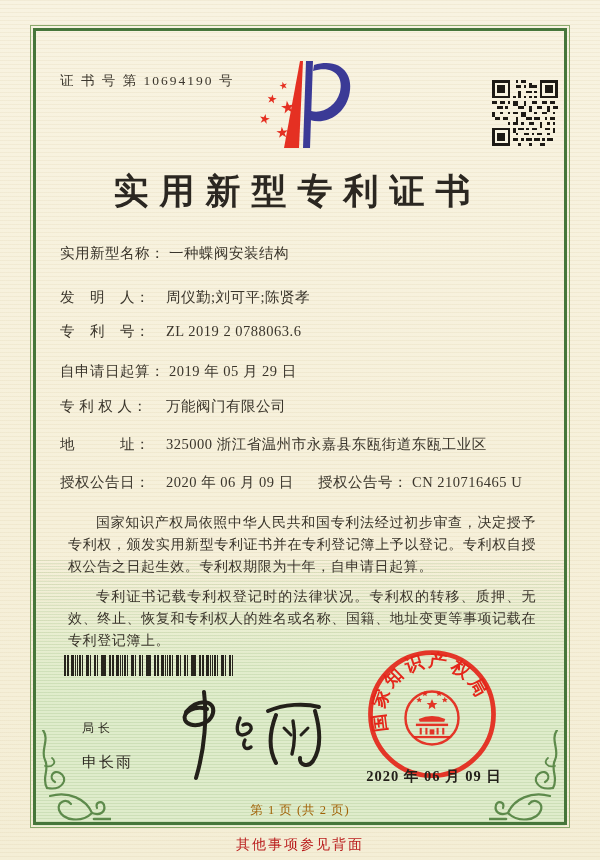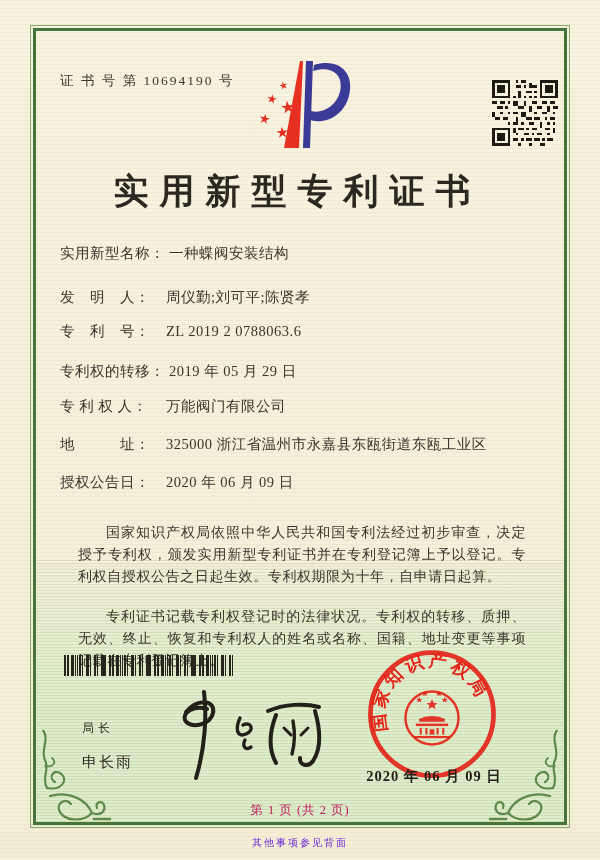--- a/index.html
+++ b/index.html
@@ -25,38 +25,38 @@
   .logo{left:248px;top:56px;width:108px;height:102px;}
   .qr{left:492px;top:80px;width:66px;height:66px;}
   .title{left:0;right:16px;top:168px;text-align:center;font-size:35px;font-weight:bold;
     letter-spacing:11px;color:#2b2721;text-indent:11px;}
   .field-row{left:60px;right:46px;font-size:14.5px;color:#3a352b;letter-spacing:.5px;white-space:nowrap;}
   .f-label{display:inline-block;min-width:102px;}
   .f-value{margin-left:4px;}
   .grant-no{position:absolute;left:258px;top:0;}
   .paras{left:60px;right:56px;top:504px;font-size:14px;line-height:22px;color:#3a352b;
     text-align:justify;letter-spacing:.6px;}
-  .paras p{margin:18px;text-indent:2em;font-family:Liberation Serif, serif;}
+  .paras p{margin:8px;text-indent:2em;font-family:Liberation Serif, serif;}
   .barcode{left:64px;top:655px;width:170px;height:21px;
     background-image:
       repeating-linear-gradient(90deg,#27241d 0 2px,rgba(0,0,0,0) 2px 3px,#27241d 3px 4px,rgba(0,0,0,0) 4px 7px,#27241d 7px 10px,rgba(0,0,0,0) 10px 11px,#27241d 11px 12px,rgba(0,0,0,0) 12px 15px),
       repeating-linear-gradient(90deg,rgba(0,0,0,0) 0 4px,#27241d 4px 5px,rgba(0,0,0,0) 5px 9px);}
   .signer-role{left:82px;top:720px;font-size:12px;letter-spacing:4px;color:#2e2a22;
     font-family:"Liberation Sans","DejaVu Sans",sans-serif;}
   .signer-name{left:82px;top:753px;font-size:15px;letter-spacing:2px;color:#2e2a22;
     font-family:"Liberation Sans","DejaVu Sans",sans-serif;text-align:center;}
   .signature{left:158px;top:688px;width:168px;height:96px;}
   .seal{left:360px;top:646px;width:144px;height:142px;}
   .seal-date{left:364px;top:767px;width:140px;text-align:center;font-size:14.5px;
     color:#24211b;letter-spacing:1px;font-weight:bold;white-space:nowrap;}
   .ornament{width:78px;height:94px;bottom:36px;}
   .ornament.left{left:33px;}
   .ornament.right{right:33px;transform:scaleX(-1);}
-  .page-num{left:0;right:0;top:802px;text-align:center;font-size:12.5px;color:#be185d;letter-spacing:1px;}
-  .footer-note{left:0;right:0;top:836px;text-align:center;font-size:10px;color:#6d28d9;letter-spacing:2px;}
+  .page-num{left:0;right:0;top:802px;text-align:center;font-size:12.5px;color:#a16207;letter-spacing:1px;}
+  .footer-note{left:0;right:0;top:836px;text-align:center;font-size:14px;color:#b91c1c;letter-spacing:2px;}
 </style>
 </head>
 <body>
 
 <div class="paper-lines"></div>
 <div class="green-zone"></div>
 <div class="frame-outer">
   <div class="frame-inner"></div>
 </div>
 
@@ -103,30 +103,33 @@
 <div class="abs field-row" style="top:244px">
   <span class="f-label">实用新型名称：</span><span class="f-value">一种蝶阀安装结构</span>
 </div>
 <div class="abs field-row" style="top:288px">
   <span class="f-label">发　明　人：</span><span class="f-value">周仪勤;刘可平;陈贤孝</span>
 </div>
 <div class="abs field-row" style="top:322px">
   <span class="f-label">专　利　号：</span><span class="f-value">ZL 2019 2 0788063.6</span>
 </div>
 <div class="abs field-row" style="top:362px">
-  <span class="f-label">专利权的转移：</span><span class="f-value">2019 年 05 月 29 日</span>
+  <span class="f-label">自申请日起算：</span><span class="f-value">2019 年 05 月 29 日</span>
 </div>
 <div class="abs field-row" style="top:397px">
   <span class="f-label">专 利 权 人：</span><span class="f-value">万能阀门有限公司</span>
 </div>
 <div class="abs field-row" style="top:435px">
   <span class="f-label">地　　　址：</span><span class="f-value">325000 浙江省温州市永嘉县东瓯街道东瓯工业区</span>
 </div>
 <div class="abs field-row" style="top:473px">
   <span class="f-label">授权公告日：</span><span class="f-value">2020 年 06 月 09 日</span>
+  <span class="grant-no">
+    <span>授权公告号：</span><span class="f-value">CN 210716465 U</span>
+  </span>
 </div>
 
 <div class="abs paras">
   <p>国家知识产权局依照中华人民共和国专利法经过初步审查，决定授予专利权，颁发实用新型专利证书并在专利登记簿上予以登记。专利权自授权公告之日起生效。专利权期限为十年，自申请日起算。</p>
   <p>专利证书记载专利权登记时的法律状况。专利权的转移、质押、无效、终止、恢复和专利权人的姓名或名称、国籍、地址变更等事项记载在专利登记簿上。</p>
 </div>
 
 <div class="abs barcode"></div>
 
 <div class="abs signer-role">局长</div>

